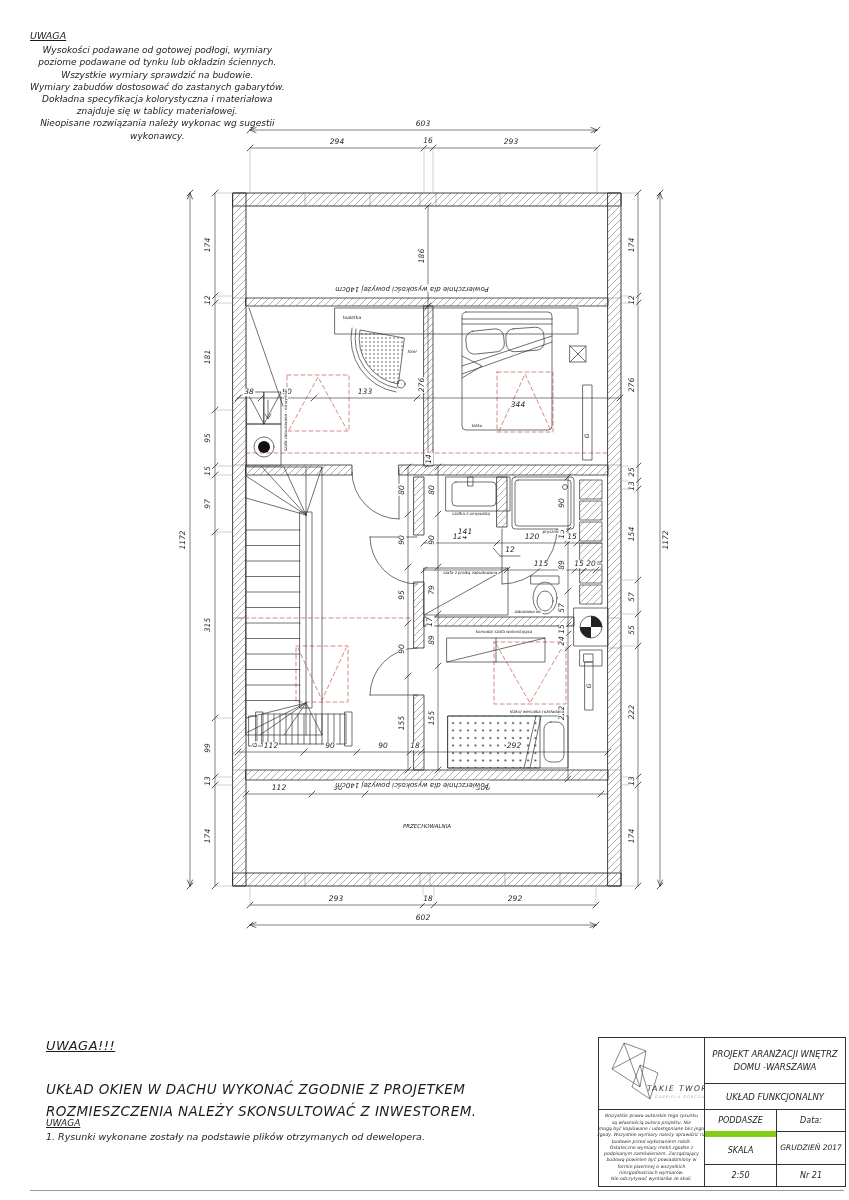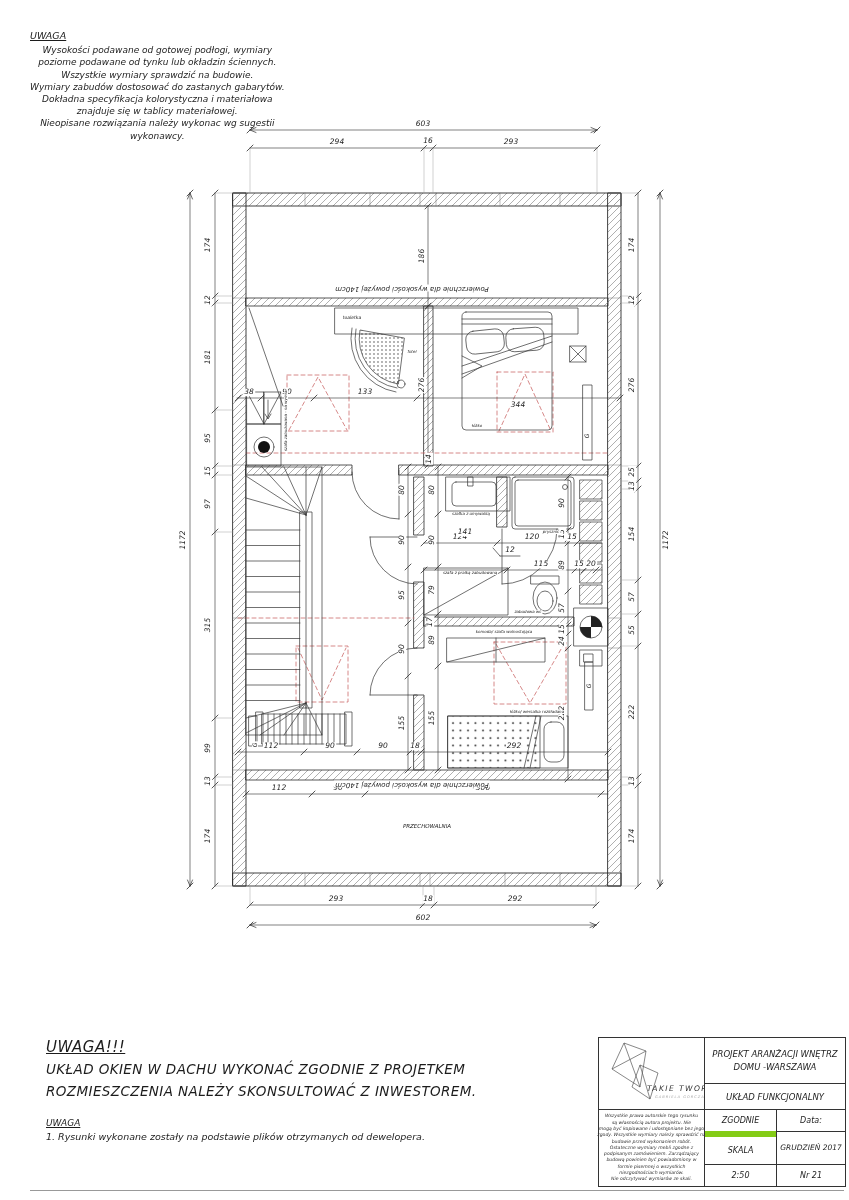--- a/index.html
+++ b/index.html
@@ -8,21 +8,21 @@
   svg.plan{position:absolute;left:0;top:0;width:849px;height:1200px;}
   .labels{position:absolute;left:0;top:0;width:849px;height:1200px;pointer-events:none;}
   .lbl{position:absolute;white-space:nowrap;line-height:1;background:#fff;padding:0 1px;color:#1c1c1c;}
   .lbl.dim{font-size:7.5px;}
   .lbl.room{font-size:5px;}
   
   .notes-top{position:absolute;left:30px;top:30px;font-size:9px;line-height:12.2px;}
   .notes-top .title{font-size:9.5px;text-decoration:underline;margin-bottom:2px;}
   
   .big-note{position:absolute;left:46px;top:1038px;}
-  .big-note .title{font-size:15px;text-decoration:underline;margin-bottom:2px;letter-spacing:.5px;}
+  .big-note .title{font-size:13px;text-decoration:underline;margin-bottom:25px;letter-spacing:.5px;}
   .big-note .nline-big{font-size:13.5px;line-height:22px;letter-spacing:.4px;}
   .small-note{position:absolute;left:46px;top:1118px;}
   .small-note .title{font-size:9px;text-decoration:underline;margin-bottom:2px;}
   .small-note .nline{font-size:9.5px;line-height:13px;}
   
   .tb{position:absolute;left:598px;top:1037px;width:246px;height:148px;border:1px solid #333;font-style:italic;}
   .tb .cell{position:absolute;box-sizing:border-box;display:flex;align-items:center;justify-content:center;text-align:center;}
   .tb .logo-cell{left:0;top:0;width:106px;height:71px;border-right:1px solid #333;}
   .tb .disc-cell{left:0;top:71px;width:106px;height:77px;border-right:1px solid #333;border-top:1px solid #333;
                  font-size:4.6px;line-height:6.3px;padding:3px 4px;color:#333;}
@@ -557,21 +557,21 @@
           <div class="nline">Nie odczytywać wymiarów ze skali.</div>
         </div>
     </div>
     <div class="cell r1">
       <div>
         <div>PROJEKT ARANŻACJI WNĘTRZ</div>
         <div>DOMU -WARSZAWA</div>
       </div>
     </div>
     <div class="cell r2">UKŁAD FUNKCJONALNY</div>
-    <div class="cell r3a">ZGODNIE</div>
+    <div class="cell r3a">PODDASZE</div>
     <div class="cell r3b">Data:</div>
     <div class="cell r4a">SKALA</div>
     <div class="cell r4b">GRUDZIEŃ 2017</div>
     <div class="cell r5a">2:50</div>
     <div class="cell r5b">Nr 21</div>
   </div>
 
   <div class="sheet-line"></div>
 </div>
 

